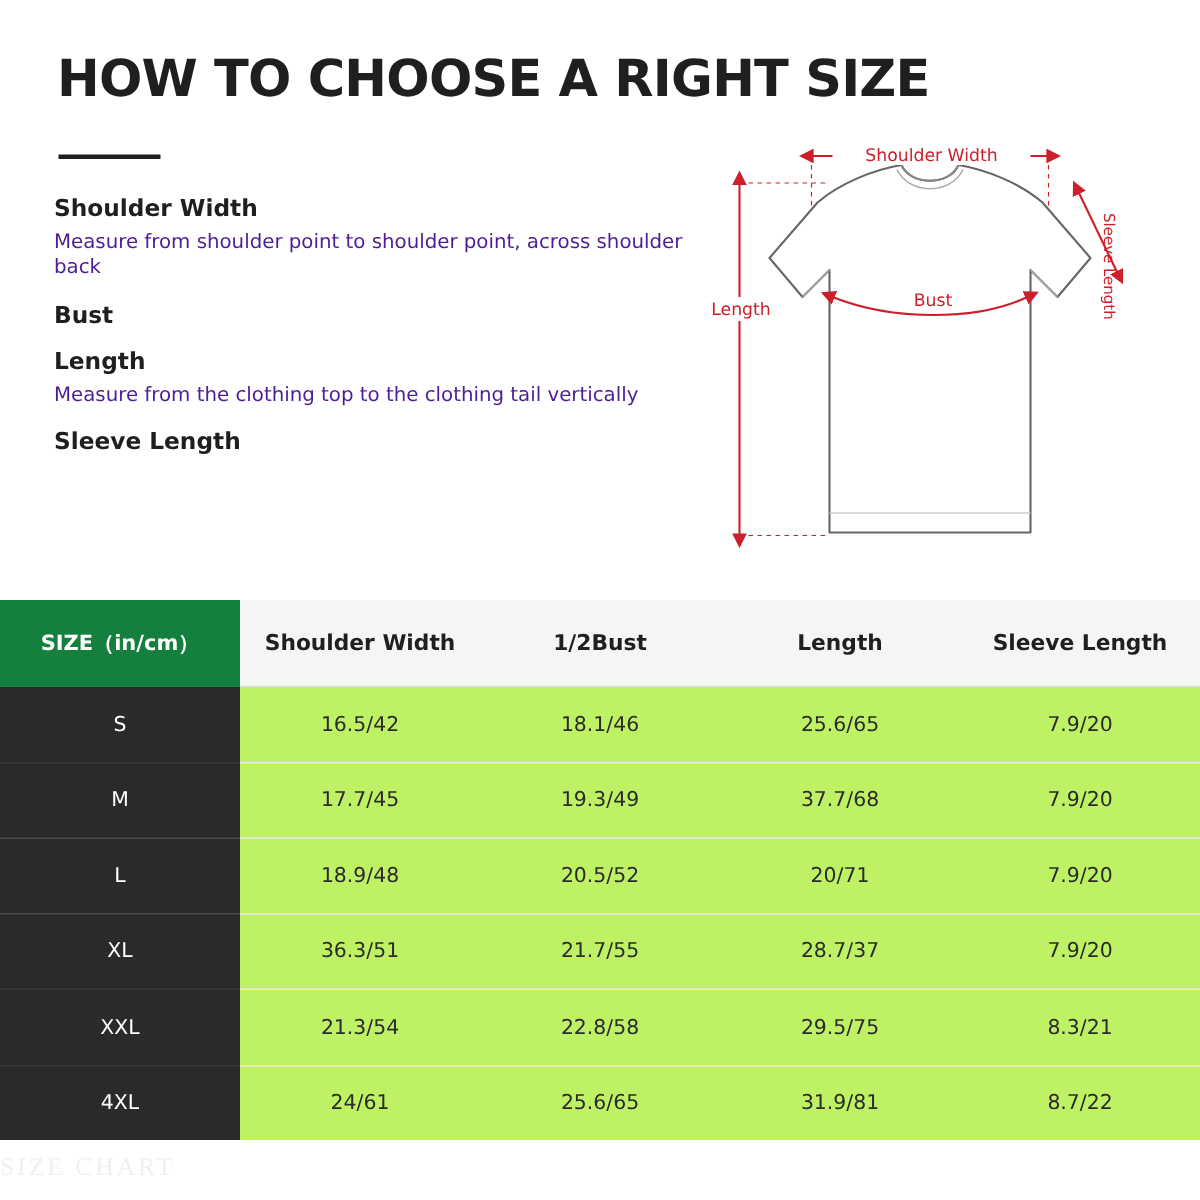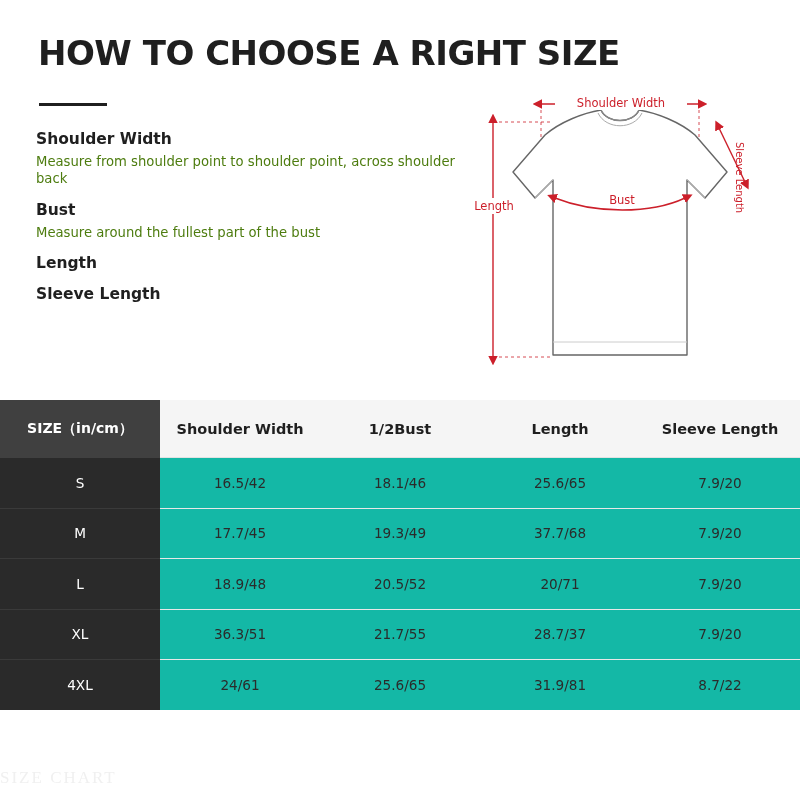--- a/index.html
+++ b/index.html
@@ -54,21 +54,21 @@
   .def-term {
     font-size: 15.5px;
     font-weight: bold;
     color: #1f1f1f;
     margin-bottom: 5px;
     font-family: "DejaVu Sans", sans-serif;
   }
   .def-desc {
     font-size: 13.2px;
     line-height: 1.32;
-    color: #4d7c0f;
+    color: #4c1d95;
     font-family: "DejaVu Sans", sans-serif;
   }
 
   
   .illus {
     position: absolute;
     left: 455px;
     top: 80px;
     width: 330px;
     height: 310px;
@@ -94,31 +94,31 @@
   
   table.sizes thead th {
     height: 55px;
     font-size: 14.5px;
     font-weight: bold;
     background: #f5f5f5;
     color: #1f1f1f;
     border-bottom: 1px solid #e2e2e2;
   }
   table.sizes thead th.size-head {
-    background: #404040;
+    background: #15803d;
     color: #ffffff;
     border-bottom: none;
     font-size: 14px;
   }
   
   table.sizes tbody td {
     height: 47.5px;
     font-size: 13.6px;
     color: #2b2b2b;
-    background: #14b8a6;
+    background: #bef264;
     border-bottom: 1px solid #e8e8e8;
   }
   table.sizes tbody tr:last-child td {
     border-bottom: none;
   }
   table.sizes tbody td.size-cell {
     background: #2a2a2a;
     color: #ffffff;
     border-bottom: 1px solid #3a3a3a;
     font-size: 13.6px;
@@ -151,24 +151,24 @@
   <div class="title">HOW TO CHOOSE A RIGHT SIZE</div>
   <div class="title-rule"></div>
 
   <div class="defs">
     <div class="def">
       <div class="def-term">Shoulder Width</div>
       <div class="def-desc">Measure from shoulder point to shoulder point, across shoulder back</div>
     </div>
     <div class="def">
       <div class="def-term">Bust</div>
-      <div class="def-desc">Measure around the fullest part of the bust</div>
     </div>
     <div class="def">
       <div class="def-term">Length</div>
+      <div class="def-desc">Measure from the clothing top to the clothing tail vertically</div>
     </div>
     <div class="def">
       <div class="def-term">Sleeve Length</div>
     </div>
   </div>
 
   <div class="illus">
     <svg width="330" height="310" viewBox="0 0 330 310" xmlns="http://www.w3.org/2000/svg">
       <defs>
         <marker id="arrL" markerWidth="7" markerHeight="7" refX="6" refY="3.5" orient="auto">
@@ -265,20 +265,27 @@
           <td>7.9/20</td>
         </tr>
         <tr>
           <td class="size-cell">XL</td>
           <td>36.3/51</td>
           <td>21.7/55</td>
           <td>28.7/37</td>
           <td>7.9/20</td>
         </tr>
         <tr>
+          <td class="size-cell">XXL</td>
+          <td>21.3/54</td>
+          <td>22.8/58</td>
+          <td>29.5/75</td>
+          <td>8.3/21</td>
+        </tr>
+        <tr>
           <td class="size-cell">4XL</td>
           <td>24/61</td>
           <td>25.6/65</td>
           <td>31.9/81</td>
           <td>8.7/22</td>
         </tr>
       </tbody>
     </table>
   </div>
 

